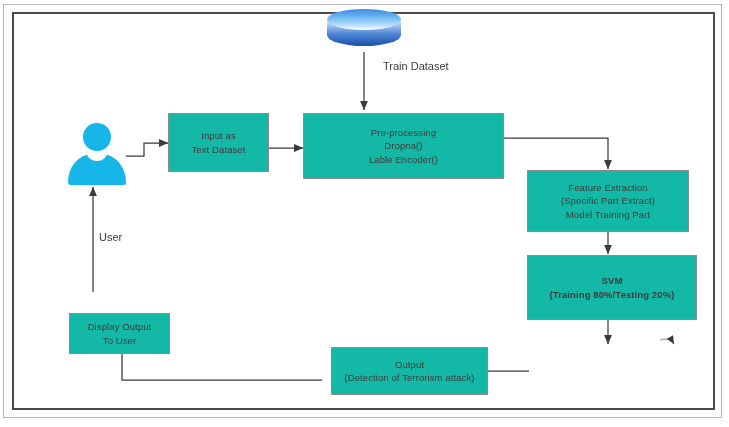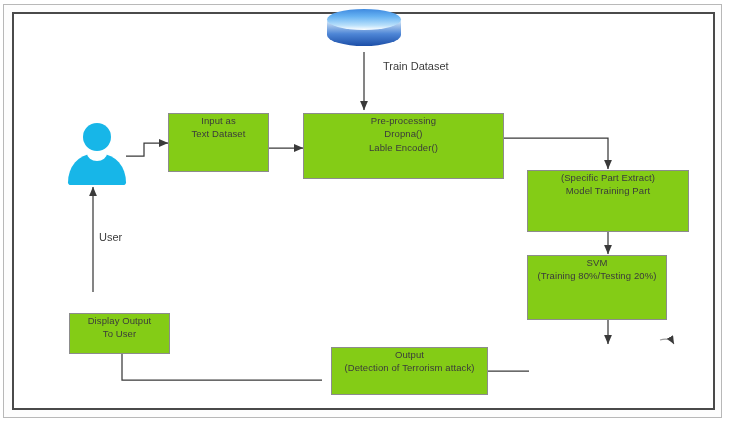--- a/index.html
+++ b/index.html
@@ -45,23 +45,24 @@
     left: 0;
     top: 0;
     width: 729px;
     height: 427px;
     pointer-events: none;
   }
   
   .node {
     position: absolute;
     box-sizing: border-box;
-    background: #84cc16;
+    background: #14b8a6;
     border: 1px solid #8c8c8c;
     display: flex;
+    align-items: center;
     justify-content: center;
     text-align: center;
     color: #3b3b3b;
     font-size: 9.5px;
     line-height: 1.42;
     letter-spacing: 0.1px;
   }
   .node .lines {
     padding: 0 4px;
   }
@@ -198,26 +199,27 @@
   <div class="node" style="left:303px; top:113px; width:201px; height:66px;">
     <div class="lines">
       <div>Pre-processing</div>
       <div>Dropna()</div>
       <div>Lable Encoder()</div>
     </div>
   </div>
 
   <div class="node" style="left:527px; top:170px; width:162px; height:62px;">
     <div class="lines">
+      <div>Feature Extraction</div>
       <div>(Specific Part Extract)</div>
       <div>Model Training Part</div>
     </div>
   </div>
 
-  <div class="node" style="left:527px; top:255px; width:140px; height:65px;">
+  <div class="node" style="left:527px; top:255px; width:170px; height:65px;font-weight:bold;">
     <div class="lines">
       <div>SVM</div>
       <div>(Training 80%/Testing 20%)</div>
     </div>
   </div>
 
 
   <div class="node" style="left:322px; top:347px; width:157px; height:48px;margin-left:9px;">
     <div class="lines">
       <div>Output</div>

